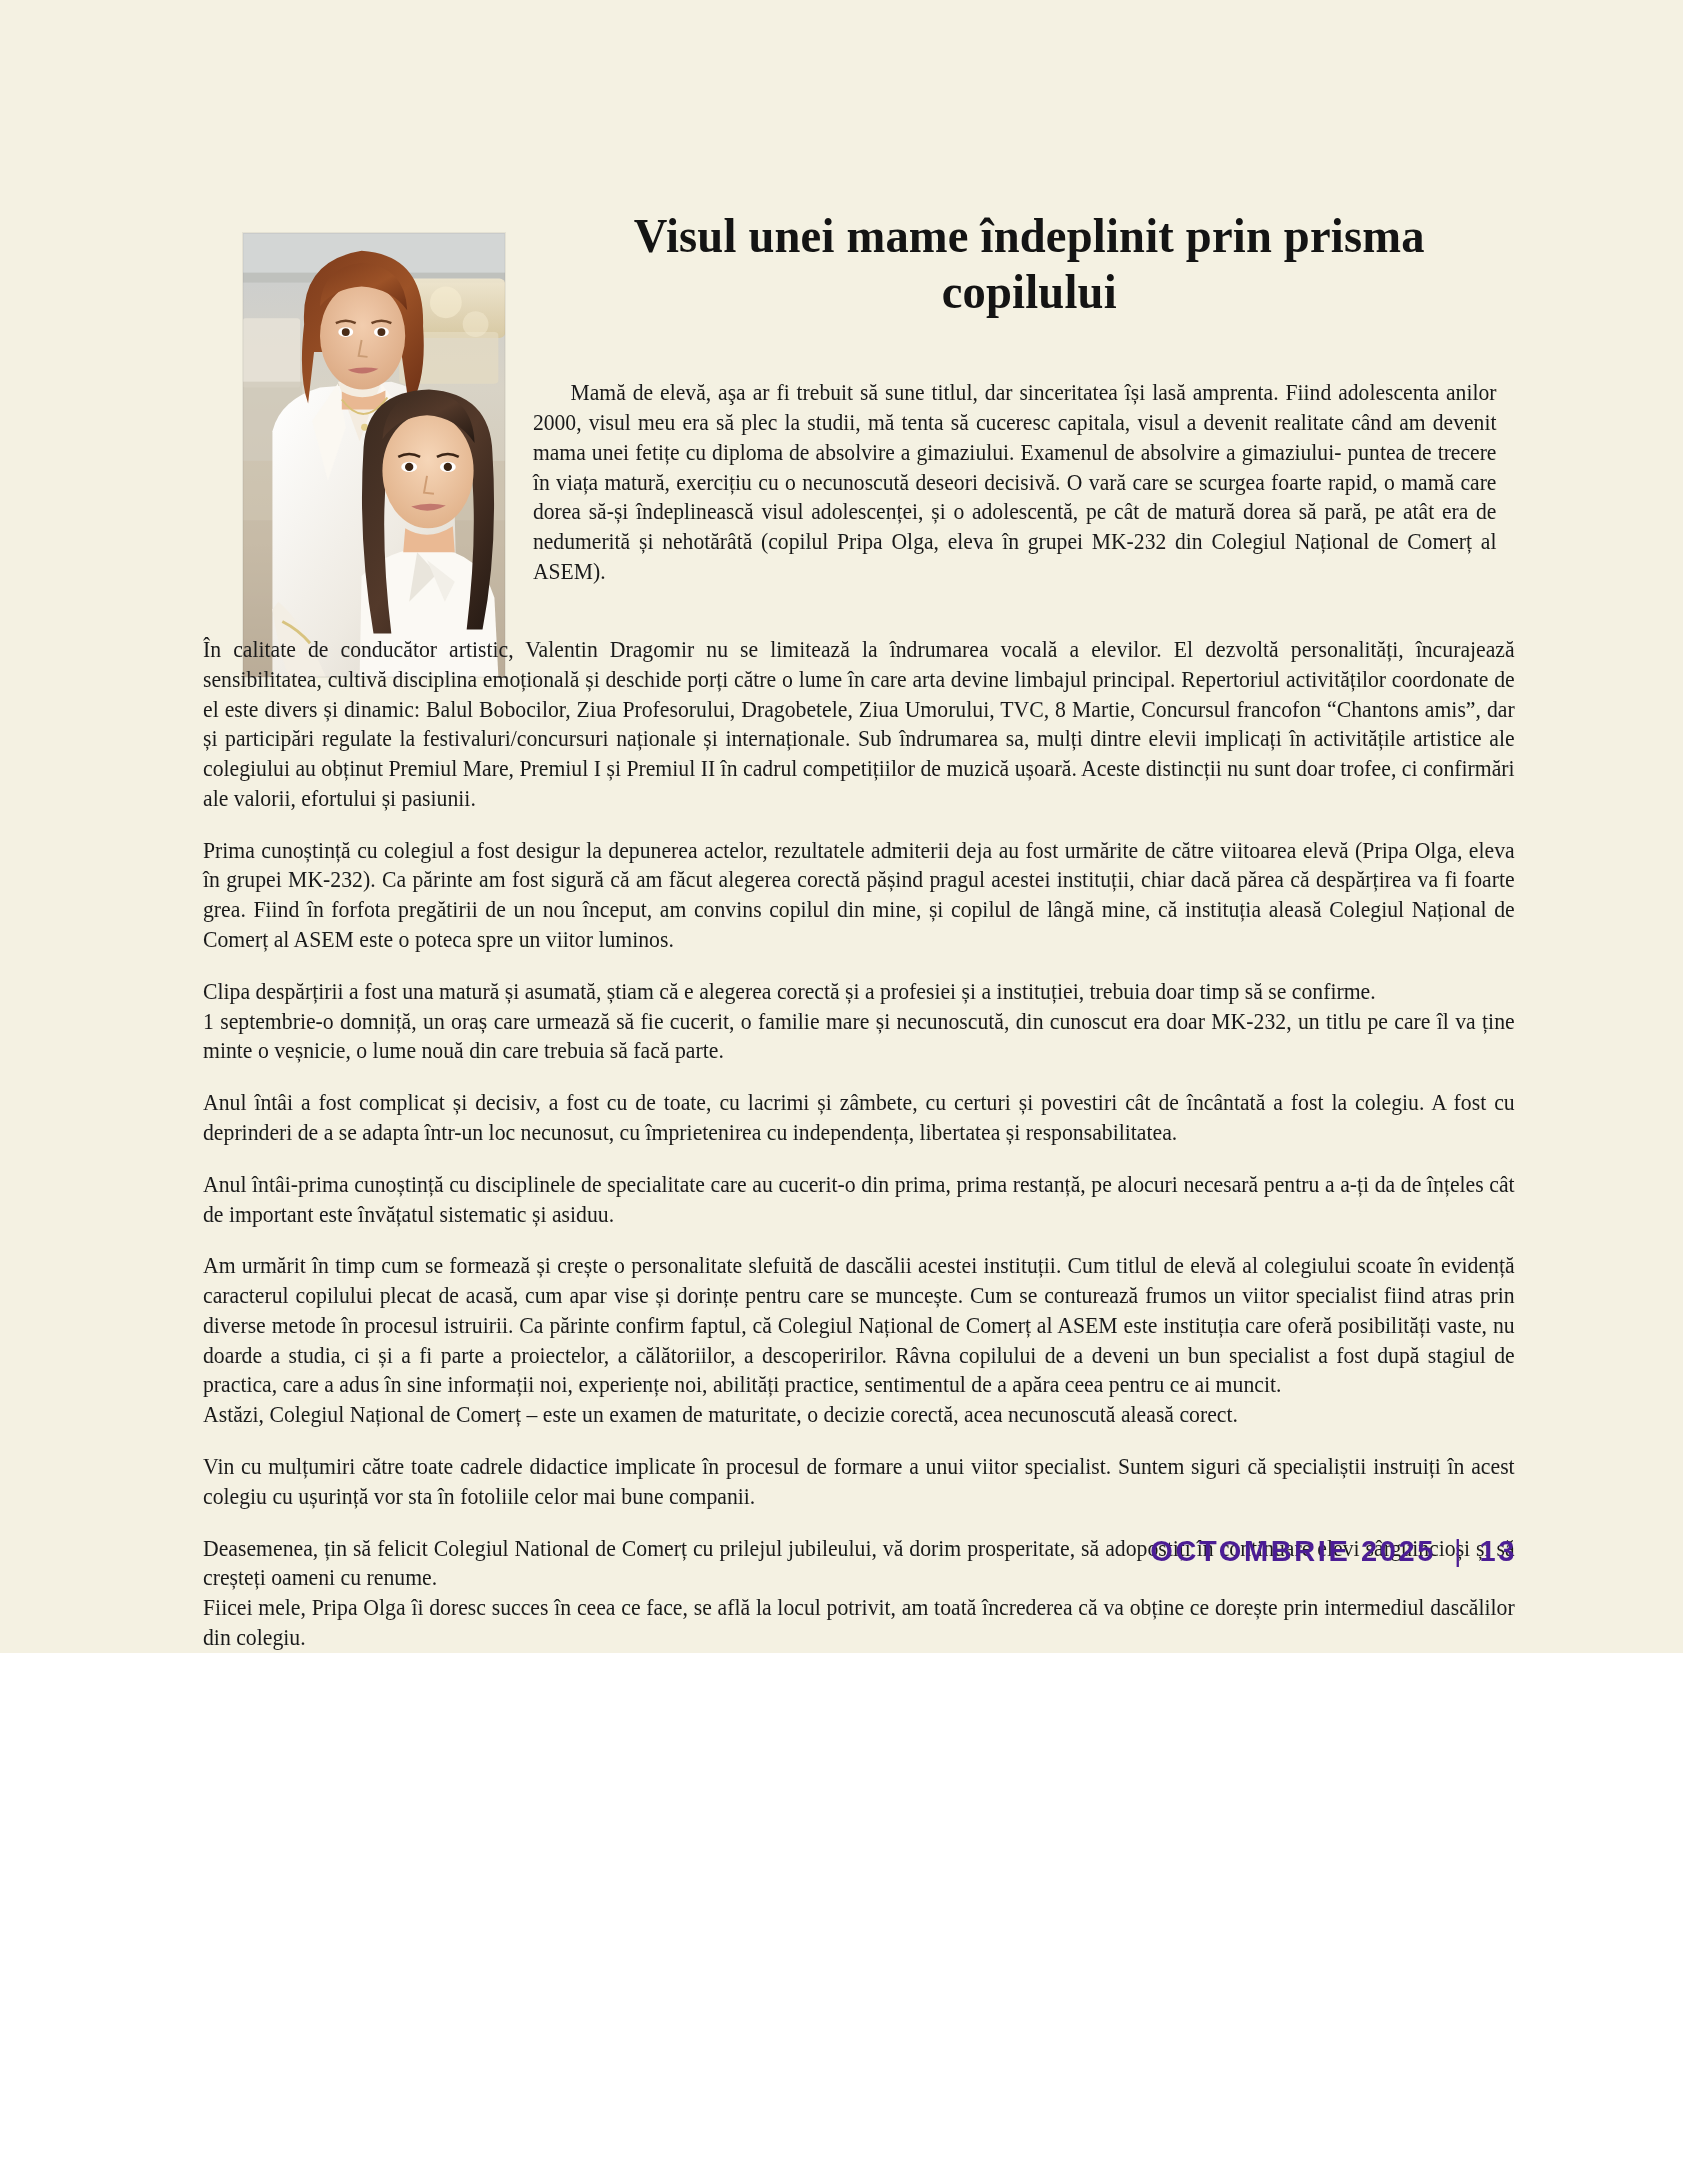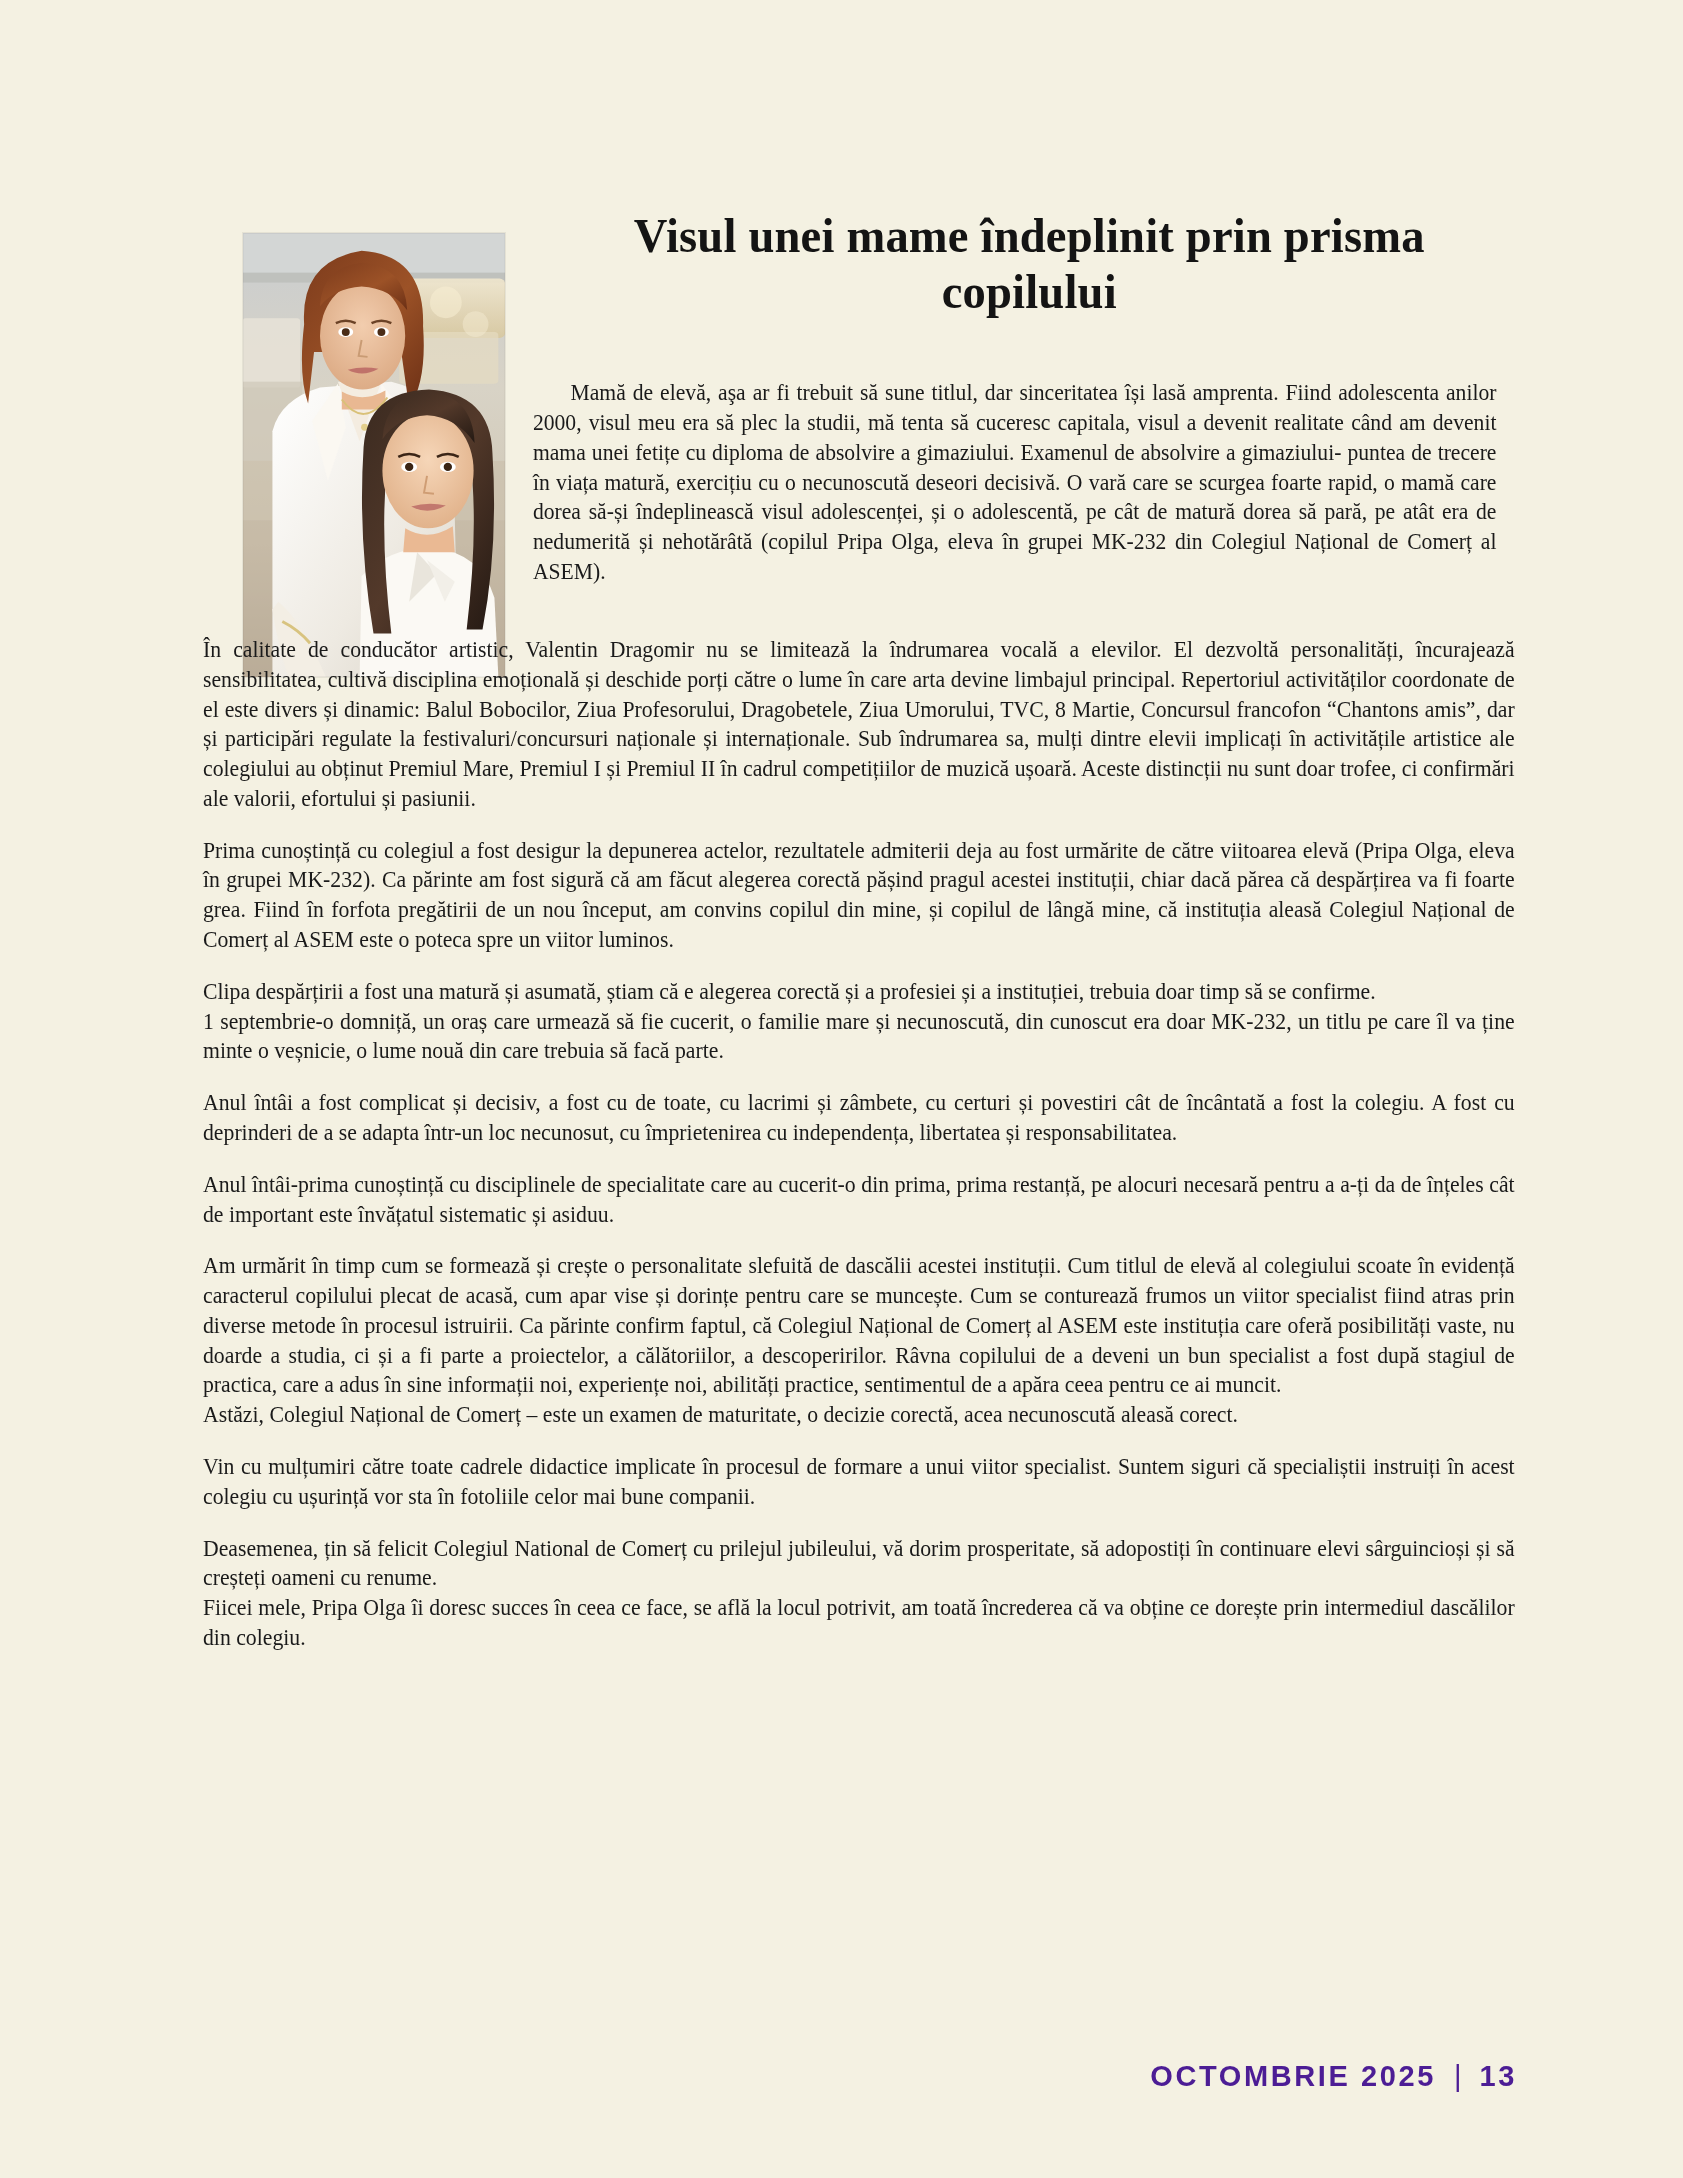--- a/index.html
+++ b/index.html
@@ -3,21 +3,21 @@
 <meta charset="utf-8">
 <style>
   html, body {
     margin: 0;
     padding: 0;
     background: #ffffff;
   }
   .page {
     position: relative;
     width: 1683px;
-    height: 2178px;
+    height: 1653px;
     background: #f4f1e2;
     overflow: hidden;
     font-family: "Liberation Serif", "DejaVu Serif", serif;
     color: #1a1a1a;
   }
 
   
   .content {
     position: absolute;
     left: 203px;

